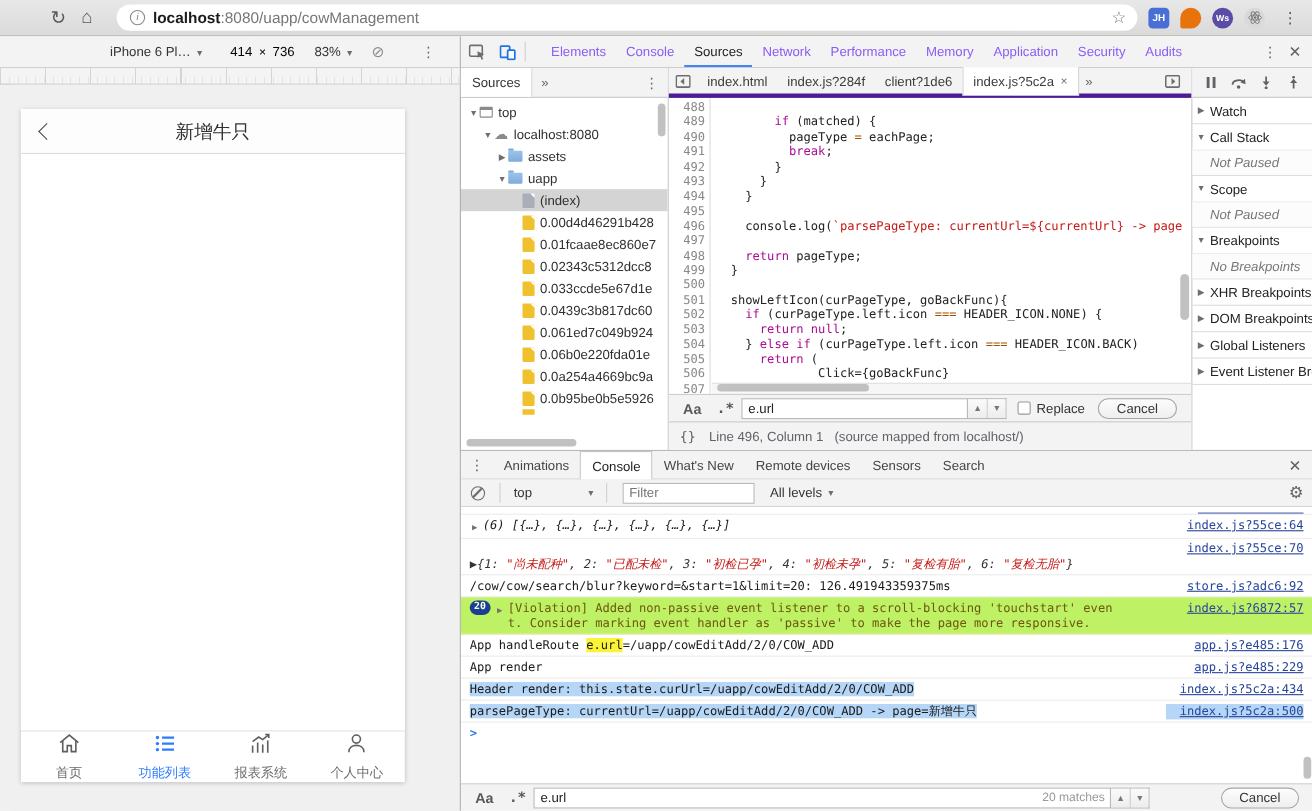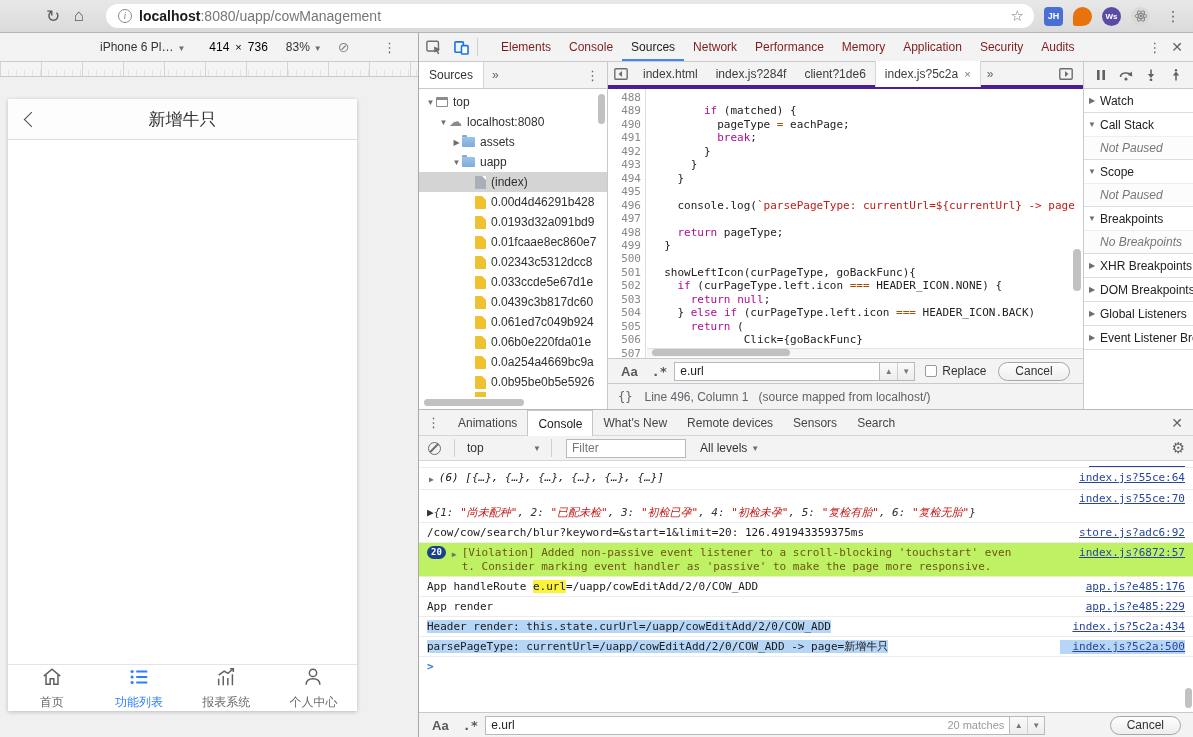--- a/index.html
+++ b/index.html
@@ -27,41 +27,41 @@
   #device-select { margin-left:100px; white-space:nowrap; }
   .dd-arrow { font-size:8px; color:#6e6e6e; margin-left:4px; }
   #device-dims { color:#000000; margin-left:24px; white-space:nowrap; }
   #device-dims .x { font-size:11px; margin:0 6px; }
   #device-zoom { margin-left:18px; white-space:nowrap; }
   #throttle-ico { margin-left:16px; color:#8a8a8a; font-size:14px; }
   #device-menu { margin-left:auto; margin-right:14px; color:#5f6368; }
   #ruler { height:15px; background:#f4f4f4; border-bottom:1px solid #c9c9c9;
     background-image:repeating-linear-gradient(to right,#d4d4d4 0 1px,transparent 1px 41px),repeating-linear-gradient(to right,#e3e3e3 0 1px,transparent 1px 8px);
     background-size:100% 100%,100% 45%; background-position:0 0,0 100%; background-repeat:repeat-x; }
-  #stage { flex:1; background:#f0f0f0; position:relative; }
+  #stage { flex:1; background:#f0f0f0; position:relative;margin-left:11px; }
   #device-screen { position:absolute; left:8px; top:22px; width:349px; height:612px; background:#fff; box-shadow:0 1px 4px rgba(0,0,0,.22); display:flex; flex-direction:column; }
   #app-header { height:41px; border-bottom:1px solid #dcdcdc; background:#fdfdfd; display:flex; align-items:center; position:relative; }
   #app-back { position:absolute; left:18px; top:15px; width:11px; height:11px; border-left:1.5px solid #4a4a4a; border-bottom:1.5px solid #4a4a4a; transform:rotate(45deg); }
   #app-title { flex:1; text-align:center; font-size:17px; color:#323232; }
   #app-content { flex:1; background:#fff; }
   #app-tabbar { height:47px; border-top:1px solid #e4e4e4; display:flex; }
   .app-tab { flex:1; display:flex; flex-direction:column; align-items:center; justify-content:center; color:#636363; }
   .app-tab svg { width:22px; height:22px; stroke:#5f5f5f; fill:none; stroke-width:1.6; }
   .app-tab .lbl { font-size:12px; margin-top:2px; color:#6b6b6b; }
   .app-tab.active .lbl { color:#2d7eff; }
   .app-tab.active svg { stroke:#2d7eff; }
   .app-tab.active svg .dotfill { fill:#2d7eff; }
   .app-tab svg .dotfill { fill:#5f5f5f; stroke:none; }
 
   
   #devtools { position:absolute; left:418px; top:33px; width:775px; height:704px; background:#fff; border-left:1px solid #a9a9a9; display:flex; flex-direction:column; font-size:12px; color:#333; }
   #dt-toolbar { height:29px; background:#f3f3f3; border-bottom:1px solid #c9c9c9; display:flex; align-items:center; flex:0 0 auto; }
   .tool-ico { width:24px; height:20px; display:flex; align-items:center; justify-content:center; margin-left:3px; }
   #dt-tab-strip { display:flex; height:100%; margin-left:10px; }
-  .dt-tab { padding:0 9px; display:flex; align-items:center; color:#7f1d1d; position:relative; white-space:nowrap; }
+  .dt-tab { padding:0 9px; display:flex; align-items:center; color:#8b5cf6; position:relative; white-space:nowrap; }
   .dt-tab.active { color:#222; box-shadow:inset 0 -2px 0 #4285f4; }
   #dt-toolbar-right { margin-left:auto; display:flex; align-items:center; }
   .vdiv { width:1px; height:18px; background:#d0d0d0; margin:0 4px; }
   .menu-dots { color:#5f6368; font-size:13px; padding:0 8px; }
   .close-x { color:#5f6368; font-size:14px; padding:0 10px 0 2px; }
 
   #dt-main { height:347px; display:flex; flex:0 0 auto; }
 
   
   #navigator { width:189px; border-right:1px solid #c9c9c9; display:flex; flex-direction:column; position:relative; }
@@ -313,25 +313,20 @@
             <span>(index)</span>
           </div>
           <div class="tree-row" style="padding-left: 45px;">
             <span class="tw"></span>
             <span class="ti script"></span>
             <span>0.00d4d46291b428</span>
           </div>
           <div class="tree-row" style="padding-left: 45px;">
             <span class="tw"></span>
             <span class="ti script"></span>
-            <span>0.0193d32a091bd9</span>
-          </div>
-          <div class="tree-row" style="padding-left: 45px;">
-            <span class="tw"></span>
-            <span class="ti script"></span>
             <span>0.01fcaae8ec860e7</span>
           </div>
           <div class="tree-row" style="padding-left: 45px;">
             <span class="tw"></span>
             <span class="ti script"></span>
             <span>0.02343c5312dcc8</span>
           </div>
           <div class="tree-row" style="padding-left: 45px;">
             <span class="tw"></span>
             <span class="ti script"></span>

